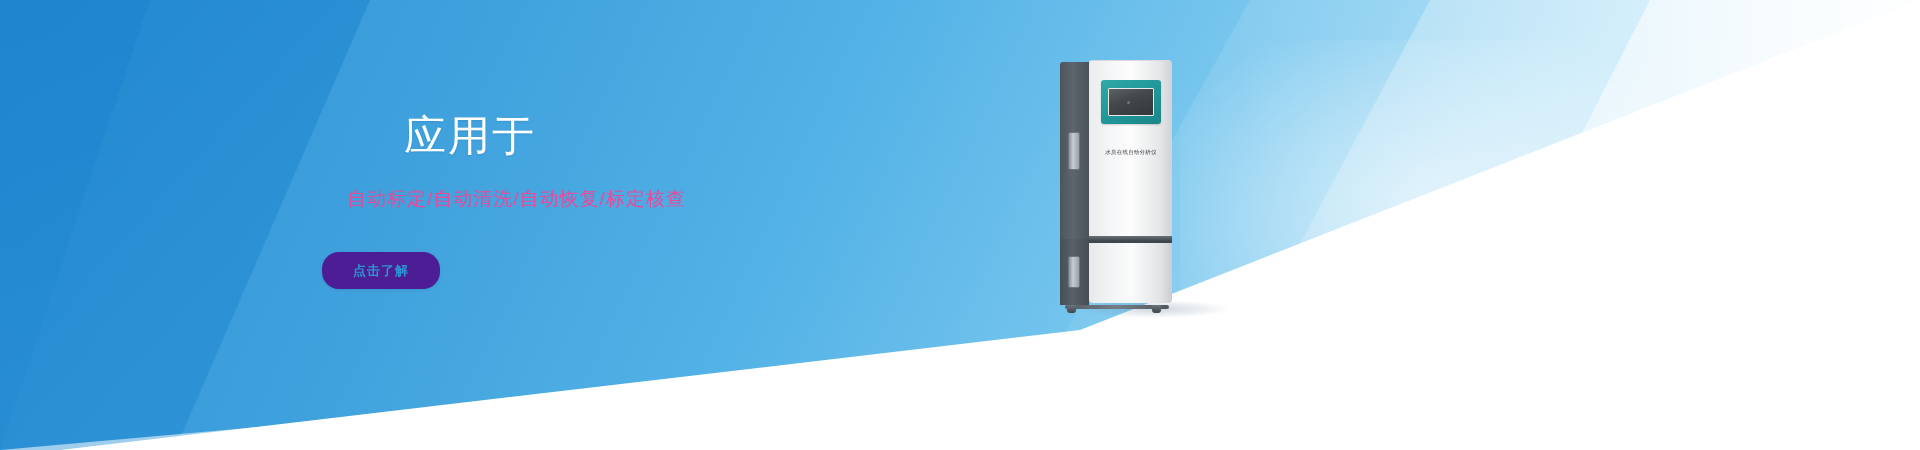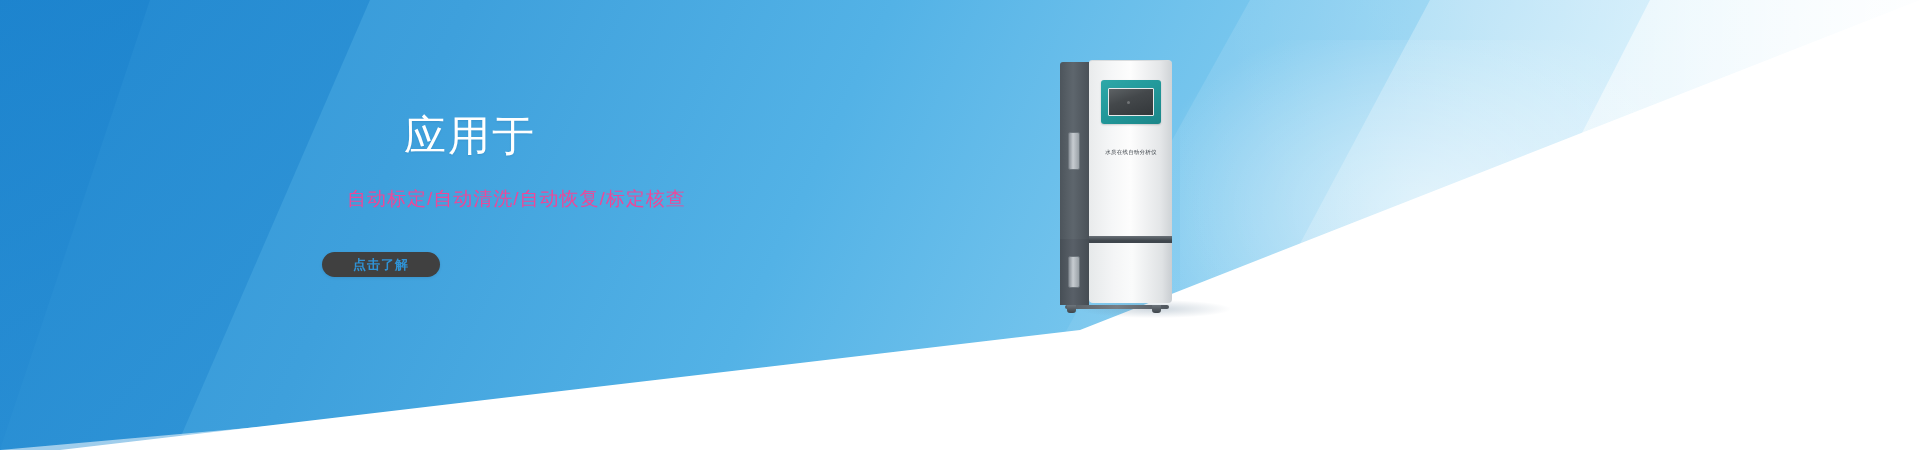--- a/index.html
+++ b/index.html
@@ -111,24 +111,24 @@
     color: #ec4899;
     font-size: 19px;
     line-height: 26px;
     letter-spacing: 1px;
     white-space: pre;
     margin-left: 23px;
   }
   .cta {
     position: absolute;
     left: 322px; top: 252px;
-    width: 118px; height: 25px;
+    width: 118px; height: 37px;
     border: none;
     border-radius: 17px;
-    background: #404040;
+    background: #4c1d95;
     color: #2f93d6;
     font-family: "Liberation Sans", "DejaVu Sans", sans-serif;
     font-size: 13px;
     font-weight: bold;
     letter-spacing: 1px;
     cursor: pointer;
     box-shadow: 0 1px 3px rgba(0,50,90,.12);
     display: flex; align-items: center; justify-content: center;
   }
 

